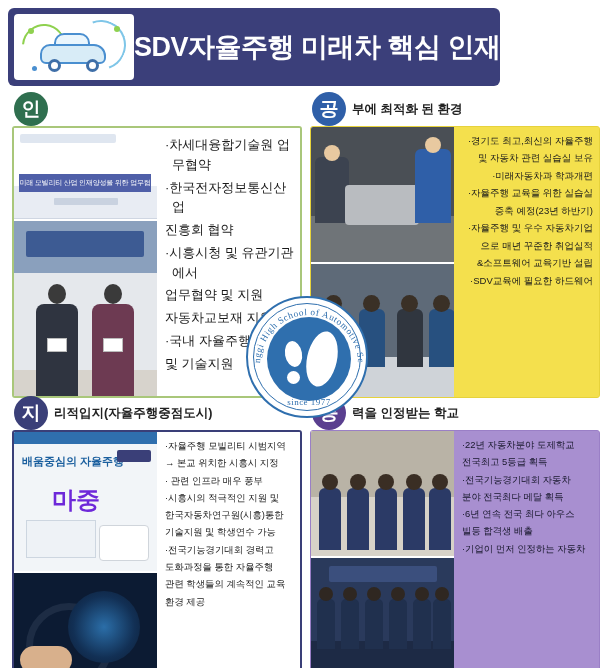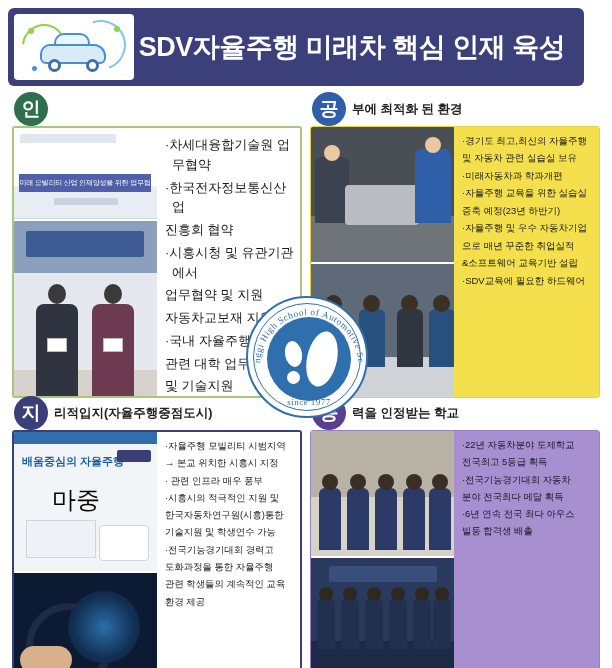--- a/index.html
+++ b/index.html
@@ -13,21 +13,21 @@
   .page {
     position: relative;
     width: 612px; height: 668px;
     background: #ffffff;
   }
 
   
   .header {
     position: absolute;
     left: 8px; top: 8px;
-    width: 576px; height: 78px;
+    width: 492px; height: 78px;
     background: #3b3f7a;
     border-radius: 6px;
     display: flex;
     align-items: center;
   }
   .header-illus {
     width: 120px; height: 66px;
     margin-left: 6px;
     background: #ffffff;
     border-radius: 4px;
@@ -187,21 +187,21 @@
   .person.p2 { left: 78px; }
   .person.p2 .body { background: #6d3a52; }
   .doc-white { position: absolute; width: 20px; height: 14px; background: #ffffff; border: 1px solid #bbb; }
   .doc-white.d1 { left: 33px; bottom: 44px; }
   .doc-white.d2 { left: 89px; bottom: 44px; }
   .floor-line { position: absolute; left: 0; bottom: 0; width: 100%; height: 26px; background: #d7d3cc; }
 
   
   #q2 { left: 310px; top: 92px; }
   #q2 .badge { background: #2f5fa8; }
-  #q2 .q-body { height: 272px; background: #f4e04d; border: 1px solid #e6d23c; }
+  #q2 .q-body { height: 272px; background: #f4e04d; border: 1px solid #e6d23c; text-align: right; }
   #q2 .q-text { background: #f4e04d; font-size: 9.5px; }
   .ph3 { height: 136px; background: #4a4f55; }
   .ph3 .tbl { position: absolute; left: 0; bottom: 0; width: 100%; height: 46px; background: #6f7478; }
   .ph3 .eng { position: absolute; left: 34px; top: 58px; width: 74px; height: 40px; background: #b9bcc0; border-radius: 4px; }
   .ph3 .w1 { position: absolute; left: 4px; top: 30px; width: 34px; height: 66px; background: #3c4350; border-radius: 6px 6px 0 0; }
   .ph3 .w2 { position: absolute; left: 104px; top: 22px; width: 36px; height: 74px; background: #2f5fa8; border-radius: 6px 6px 0 0; }
   .ph3 .hd { position: absolute; width: 16px; height: 16px; border-radius: 50%; background: #e8c9a0; }
   .ph3 .hd.h1 { left: 13px; top: 18px; }
   .ph3 .hd.h2 { left: 114px; top: 10px; }
   .ph4 { height: 134px; background: #5e6a78; }
@@ -214,21 +214,21 @@
   .ph4 .s4 { left: 118px; background: #27507f; }
 
   
   #q3 { left: 12px; top: 396px; }
   #q3 .badge { background: #3a3f78; }
   #q3 .q-body { height: 254px; background: #ffffff; border: 2px solid #3a3f78; }
   #q3 .q-text { background: #ffffff; font-size: 9.4px; }
   .ph5 { height: 140px; background: #f2f5f8; }
   .ph5 .pbar { position: absolute; left: 0; top: 0; width: 100%; height: 12px; background: #2f6fae; }
   .ph5 .ttl { position: absolute; left: 8px; top: 22px; font-size: 11px; color: #1b5f9e; font-weight: bold; }
-  .ph5 .big { position: absolute; left: 38px; top: 52px; font-size: 24px; color: #000000; font-weight: normal; text-align: right; }
+  .ph5 .big { position: absolute; left: 38px; top: 52px; font-size: 24px; color: #6d28d9; font-weight: bold; text-align: right; }
   .ph5 .sub { position: absolute; left: 12px; top: 88px; width: 70px; height: 38px; background: #eef2f6; border: 1px solid #cdd6e0; }
   .ph5 .chip { position: absolute; right: 8px; bottom: 10px; width: 50px; height: 36px; background: #ffffff; border: 1px solid #d0d5db; border-radius: 4px; }
   .ph5 .tag { position: absolute; right: 6px; top: 18px; width: 34px; height: 12px; background: #3a3f78; border-radius: 2px; }
   .ph6 { height: 110px; background: #0c1b33; }
   .ph6 .glowc { position: absolute; left: 54px; top: 18px; width: 72px; height: 72px; border-radius: 50%; background: radial-gradient(circle, #2b6ea8 0%, #123055 60%, #0c1b33 100%); }
   .ph6 .wheelr { position: absolute; left: 12px; top: 30px; width: 86px; height: 86px; border: 7px solid #1d2c44; border-radius: 50%; }
   .ph6 .hand { position: absolute; left: 6px; bottom: 8px; width: 52px; height: 28px; background: #d8b08c; border-radius: 14px; }
 
   
   #q4 { left: 310px; top: 396px; }
@@ -350,21 +350,20 @@
       </div>
       <div class="q-text">
         <ul>
           <li>·차세대융합기술원 업무협약</li>
           <li>·한국전자정보통신산업</li>
           <li>  진흥회 협약</li>
           <li>·시흥시청 및 유관기관에서</li>
           <li>  업무협약 및 지원</li>
           <li>  자동차교보재 지원</li>
           <li>·국내 자율주행</li>
-          <li>  관련 대학 업무</li>
           <li>  및 기술지원</li>
         </ul>
       </div>
     </div>
   </div>
 
   <div class="quad" id="q2">
     <div class="q-head">
       <div class="badge">공</div>
       <div class="q-head-text">부에 최적화 된 환경</div>
@@ -498,20 +497,21 @@
         </div>
       </div>
       <div class="q-text">
         <ul>
           <li>·22년 자동차분야 도제학교</li>
           <li>  전국최고 5등급 획득</li>
           <li>·전국기능경기대회 자동차</li>
           <li>  분야 전국최다 메달 획득</li>
           <li>·6년 연속 전국 최다 아우스</li>
           <li>  빌등 합격생 배출</li>
+          <li>·기업이 먼저 인정하는 자동차</li>
         </ul>
       </div>
     </div>
   </div>
 
   <div class="emblem">
     <div class="ring"></div>
     <div class="inner">
       <div class="blob-big"></div>
       <div class="blob-sm"></div>

